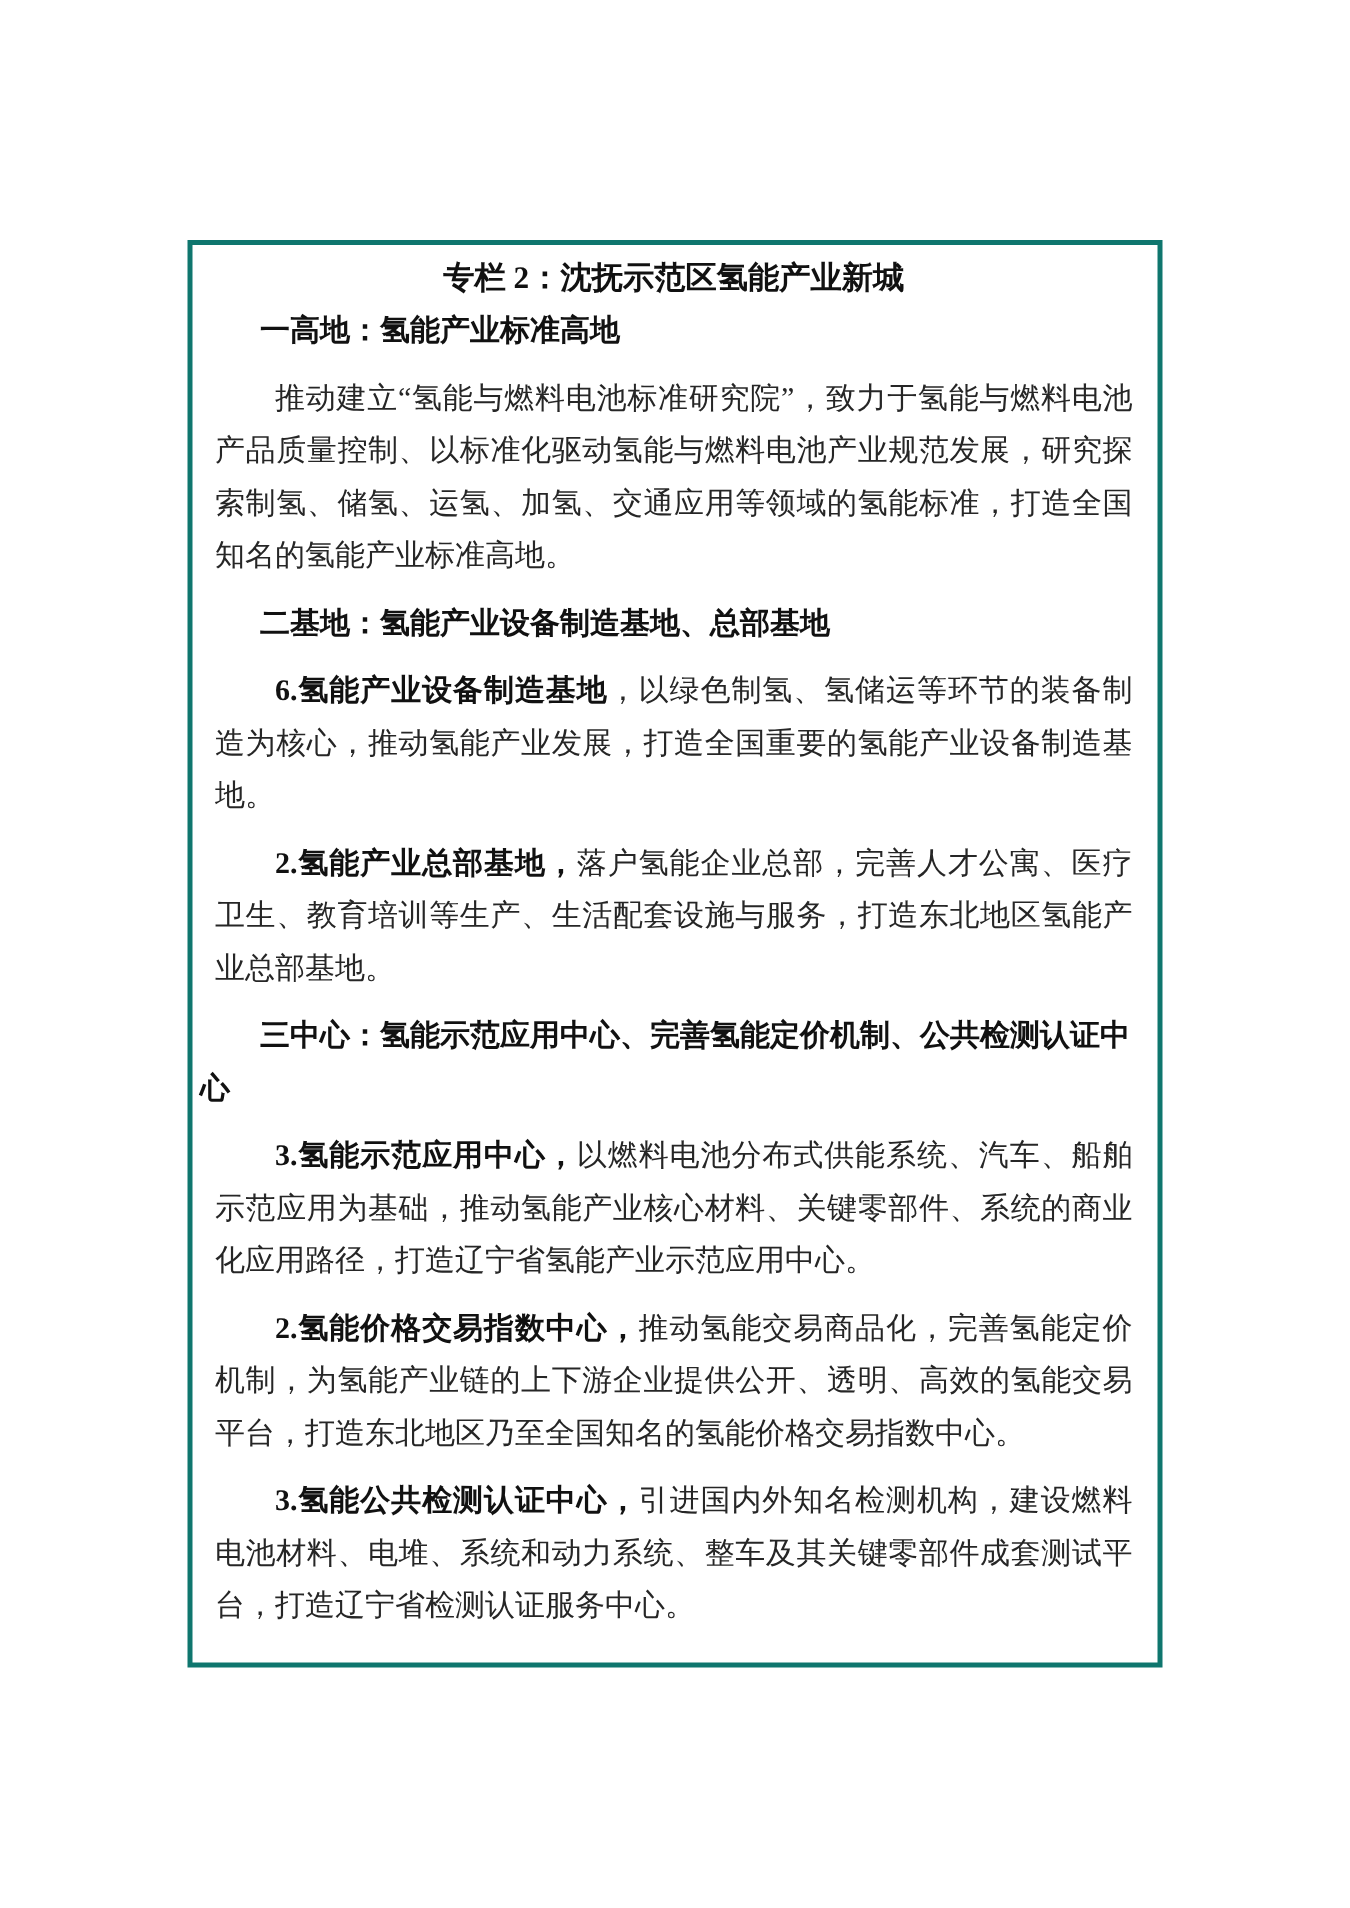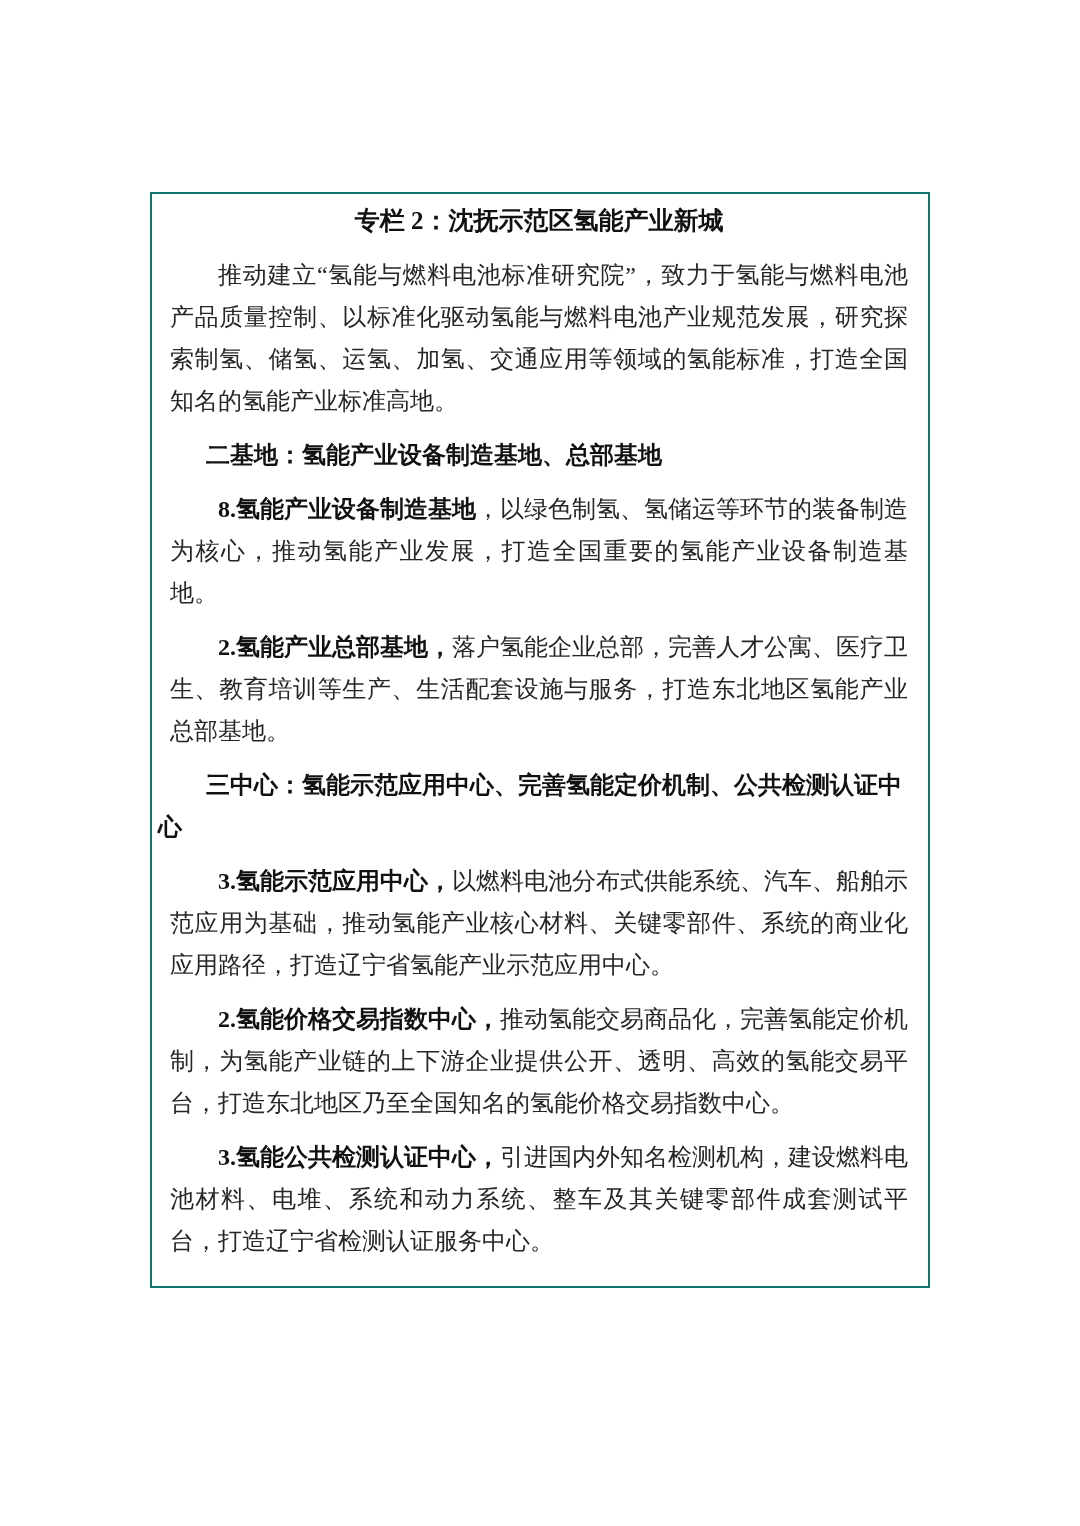--- a/index.html
+++ b/index.html
@@ -14,21 +14,21 @@
     background: #ffffff;
     overflow: hidden;
     font-family: "Liberation Serif", "DejaVu Serif", serif;
     color: #262626;
   }
   
   .panel {
     box-sizing: border-box;
     width: 780px;
     margin: 192px auto 0 auto;
-    border: 2px solid #0f766e;
+    border: 4px solid #0f766e;
     padding: 6px 8px 12px 6px;
     font-size: 24px;
     line-height: 42px;
     text-align: justify;
     text-justify: inter-ideograph;
   }
   .panel-title {
     text-align: center;
     font-weight: bold;
     font-size: 25px;
@@ -80,27 +80,28 @@
   }
 </style>
 </head>
 <body>
 
 <div class="page">
 
   <div class="panel">
     <div class="panel-title">专栏 2：沈抚示范区氢能产业新城</div>
 
+    <div class="panel-heading">一高地：氢能产业标准高地</div>
     <p class="panel-para">
       <span>推动建立“氢能与燃料电池标准研究院”，致力于氢能与燃料电池产品质量控制、以标准化驱动氢能与燃料电池产业规范发展，研究探索制氢、储氢、运氢、加氢、交通应用等领域的氢能标准，打造全国知名的氢能产业标准高地。</span>
     </p>
 
     <div class="panel-heading">二基地：氢能产业设备制造基地、总部基地</div>
     <p class="panel-para">
-      <b>8.氢能产业设备制造基地</b><span>，以绿色制氢、氢储运等环节的装备制造为核心，推动氢能产业发展，打造全国重要的氢能产业设备制造基地。</span>
+      <b>6.氢能产业设备制造基地</b><span>，以绿色制氢、氢储运等环节的装备制造为核心，推动氢能产业发展，打造全国重要的氢能产业设备制造基地。</span>
     </p>
     <p class="panel-para">
       <b>2.氢能产业总部基地，</b><span>落户氢能企业总部，完善人才公寓、医疗卫生、教育培训等生产、生活配套设施与服务，打造东北地区氢能产业总部基地。</span>
     </p>
 
     <div class="panel-heading">三中心：氢能示范应用中心、完善氢能定价机制、公共检测认证中心</div>
     <p class="panel-para">
       <b>3.氢能示范应用中心，</b><span>以燃料电池分布式供能系统、汽车、船舶示范应用为基础，推动氢能产业核心材料、关键零部件、系统的商业化应用路径，打造辽宁省氢能产业示范应用中心。</span>
     </p>
     <p class="panel-para">

